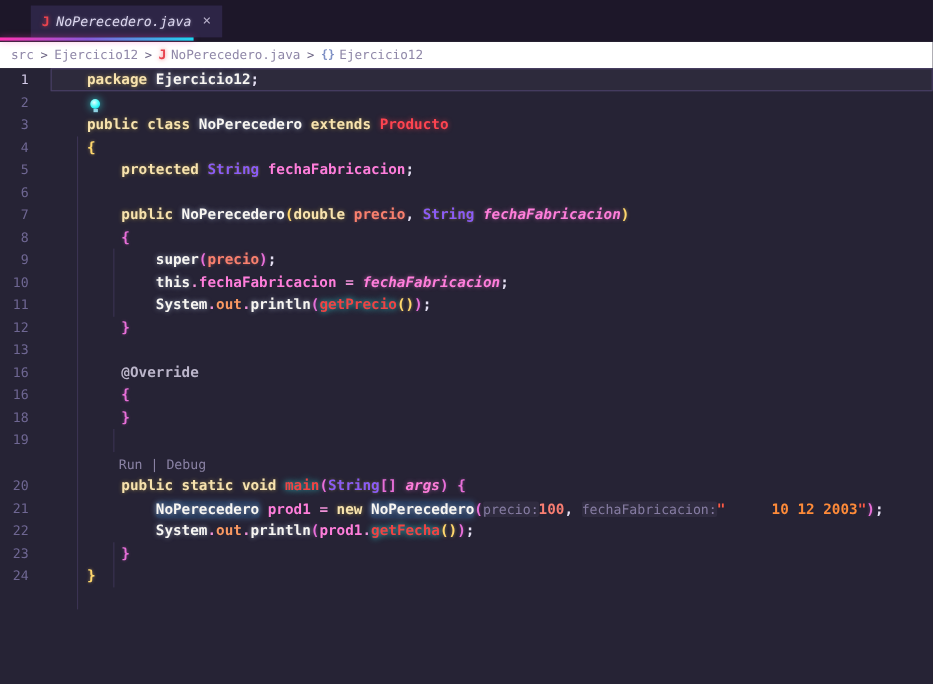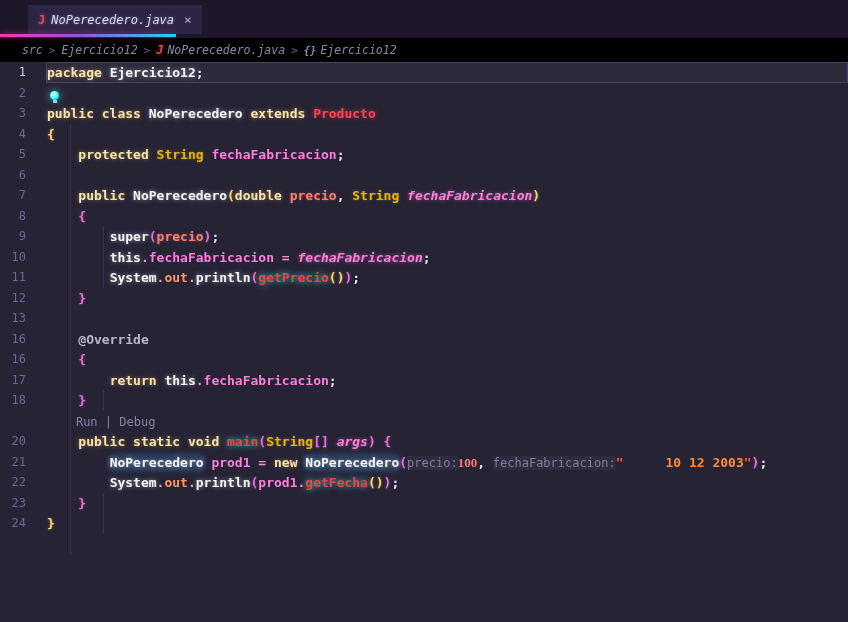--- a/index.html
+++ b/index.html
@@ -21,57 +21,57 @@
   .java-icon { color:#e8434e; font-weight:700; font-size:12px; text-shadow:0 0 4px rgba(232,67,78,.7); }
   .tab-close { color:#b9b2cc; font-size:13px; margin-left:4px; cursor:pointer; }
   .tab-underline {
     position:absolute; left:0; top:34px; width:176px; height:3px;
     background:linear-gradient(90deg,#ff34b3 0%,#8a58d8 45%,#1fd3f0 100%);
     box-shadow:0 0 6px rgba(255,52,179,.5);
   }
 
   
   .breadcrumbs {
-    height:24px; background:#000000; display:flex; align-items:center;
-    padding-left:22px; gap:6px; font-size:11.5px; color:#8f87a8;font-style:italic;
+    height:24px; background:#ffffff; display:flex; align-items:center;
+    padding-left:10px; gap:6px; font-size:11.5px; color:#8f87a8;
   }
   .crumb { display:flex; align-items:center; gap:4px; cursor:pointer; }
   .crumb-sep { color:#6c6484; font-size:11px; }
   .sym-icon { color:#7d8fc4; font-size:10.5px; font-weight:700; }
 
   
   .editor { position:relative; height:560px; background:#262335; }
   .row { display:flex; height:20.5px; line-height:20.5px; position:relative; }
   .gutter {
     flex:none; width:46px; text-align:right; padding-right:20px;
     font-size:12px; color:#6f6793;
   }
   .gutter.cur { color:#d5cdea; }
   .codeline {
     flex:1; white-space:pre; font-size:13px; font-weight:600;
-    border:1px solid transparent; color:#e4dff2;
+    border:1px solid transparent; color:#e4dff2;padding-left:32px;
   }
   .row.current .codeline { background:rgba(255,255,255,.035); border-color:#4a4068; }
 
   .indent-guide { position:absolute; width:1px; background:#3b3353; }
   .ig-0 { left:70px; top:61.5px; height:430.5px; }
   .ig-1a { left:103px; top:164px; height:61.5px; }
   .ig-1b { left:103px; top:328px; height:20.5px; }
   .ig-1c { left:103px; top:430.5px; height:41px; }
 
   
   .tk.kw  { color:#f8e3ae; text-shadow:0 0 4px rgba(254,222,93,.45); }
-  .tk.typ { color:#eab308; text-shadow:0 0 3px rgba(254,222,93,.3); }
+  .tk.typ { color:#8b5cf6; text-shadow:0 0 3px rgba(254,222,93,.3); }
   .tk.cls { color:#f8f6f2; text-shadow:0 0 5px rgba(210,225,255,.55); }
   .tk.ext { color:#fe4450; text-shadow:0 0 5px rgba(254,68,80,.6); }
   .tk.fn  { color:#ef4444; text-shadow:0 0 6px rgba(54,249,246,.8); }
   .tk.var { color:#ff7edb; }
   .tk.pvi { color:#ff7edb; font-style:italic; text-shadow:0 0 4px rgba(255,126,219,.5); }
   .tk.poi { color:#f9806e; text-shadow:0 0 3px rgba(249,126,114,.4); }
-  .tk.num { color:#f97e72;font-family:Liberation Serif, serif; }
+  .tk.num { color:#f97e72; }
   .tk.str { color:#ff8b39;margin-left:42px; }
   .tk.strq{ color:#fe5a45; }
   .tk.op  { color:#f092d8; }
   .tk.pun { color:#e4dff2; }
   .tk.b1  { color:#ffd76d; text-shadow:0 0 3px rgba(255,215,109,.5); }
   .tk.b2  { color:#e86fd9; text-shadow:0 0 3px rgba(232,111,217,.4); }
   .tk.ann { color:#bcb6cb; }
   .tk.out { color:#f99862; }
   .tk.lens{ color:#8a82a4; font-size:12px; font-weight:400; }
   .tk.lens.link { cursor:pointer; }
@@ -188,28 +188,28 @@
       </div>
       <div class="row">
         <div class="gutter">16</div>
         <div class="codeline"><span class="tk pun">    </span><span class="tk ann">@Override</span></div>
       </div>
       <div class="row">
         <div class="gutter">16</div>
         <div class="codeline"><span class="tk pun">    </span><span class="tk b2">{</span></div>
       </div>
       <div class="row">
-        <div class="gutter">17</div>
-        <div class="codeline"><span class="tk pun">        </span><span class="tk kw">return</span><span class="tk pun"> </span><span class="tk cls">this</span><span class="tk op">.</span><span class="tk var">fechaFabricacion</span><span class="tk pun">;</span></div>
-      </div>
-      <div class="row">
         <div class="gutter">18</div>
         <div class="codeline"><span class="tk pun">    </span><span class="tk b2">}</span></div>
       </div>
       <div class="row">
+        <div class="gutter">19</div>
+        <div class="codeline"></div>
+      </div>
+      <div class="row">
         <div class="gutter"></div>
         <div class="codeline"><span class="tk lens">    </span><span class="tk lens link">Run</span><span class="tk lens"> | </span><span class="tk lens link">Debug</span></div>
       </div>
       <div class="row">
         <div class="gutter">20</div>
         <div class="codeline"><span class="tk pun">    </span><span class="tk kw">public</span><span class="tk pun"> </span><span class="tk kw">static</span><span class="tk pun"> </span><span class="tk kw">void</span><span class="tk pun"> </span><span class="tk fn">main</span><span class="tk b2">(</span><span class="tk typ">String</span><span class="tk b2">[]</span><span class="tk pun"> </span><span class="tk pvi">args</span><span class="tk b2">)</span><span class="tk pun"> </span><span class="tk b2">{</span></div>
       </div>
       <div class="row">
         <div class="gutter">21</div>
         <div class="codeline"><span class="tk pun">        </span><span class="tk cls hl">NoPerecedero</span><span class="tk pun"> </span><span class="tk var">prod1</span><span class="tk pun"> </span><span class="tk op">=</span><span class="tk pun"> </span><span class="tk kw">new</span><span class="tk pun"> </span><span class="tk cls hl">NoPerecedero</span><span class="tk b2">(</span><span class="tk inlay">precio:</span><span class="tk num">100</span><span class="tk pun">, </span><span class="tk inlay">fechaFabricacion:</span><span class="tk strq">"</span><span class="tk str">10 12 2003</span><span class="tk strq">"</span><span class="tk b2">)</span><span class="tk pun">;</span></div>

